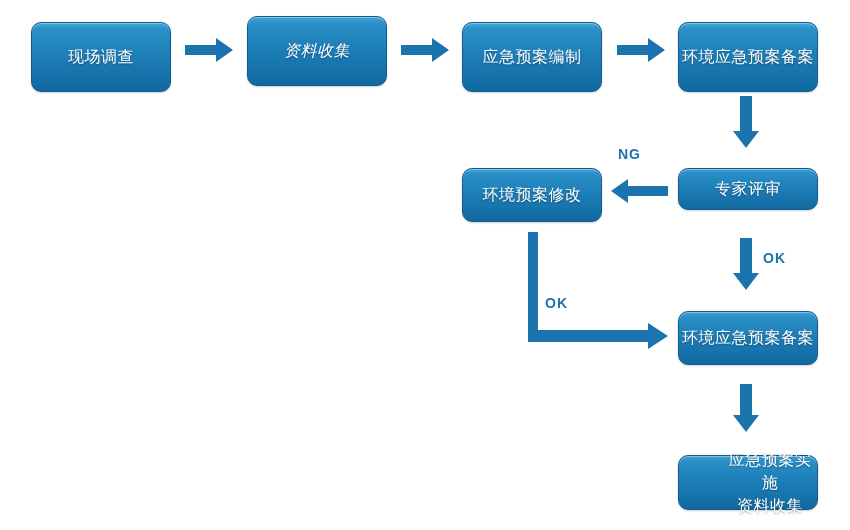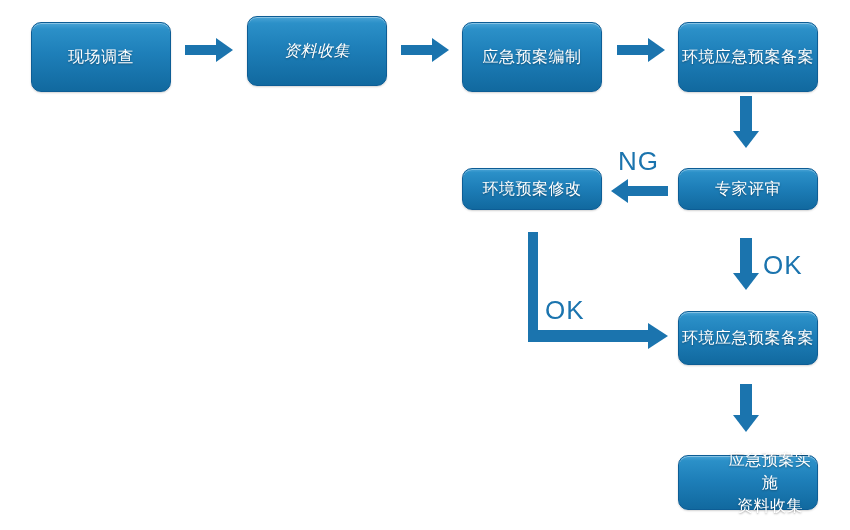--- a/index.html
+++ b/index.html
@@ -39,22 +39,22 @@
   }
   .node.two-line {
     flex-direction: column;
     justify-content: center;
     line-height: 23px;
     padding-left: 44px;
   }
   .edge-label {
     position: absolute;
     color: var(--label-color, #1b74ae);
-    font-size: 26px;
-    font-weight: normal;
+    font-size: 14px;
+    font-weight: bold;
     letter-spacing: 1px;
   }
   
   .arrow-right { position: absolute; width: 48px; height: 24px; }
   .arrow-right .shaft {
     position: absolute; left: 0; top: 7px; width: 31px; height: 10px;
     background: var(--arrow-color, #1b74ae);
   }
   .arrow-right .head {
     position: absolute; left: 31px; top: 0; width: 0; height: 0;
@@ -121,21 +121,21 @@
     <div class="head"></div>
   </div>
 
   <div class="node" style="left:678px; top:22px;">环境应急预案备案</div>
 
   <div class="arrow-down" style="left:733px; top:96px; height:52px;">
     <div class="shaft" style="height:35px;"></div>
     <div class="head" style="top:35px;"></div>
   </div>
 
-  <div class="node" style="left:462px; top:168px; height:42px;">环境预案修改</div>
+  <div class="node" style="left:462px; top:168px; height:54px;">环境预案修改</div>
 
   <div class="node" style="left:678px; top:168px; height:42px;">专家评审</div>
 
   <div class="edge-label" style="left:618px; top:146px;">NG</div>
 
   <div class="arrow-left" style="left:611px; top:179px;">
     <div class="shaft"></div>
     <div class="head"></div>
   </div>
 

